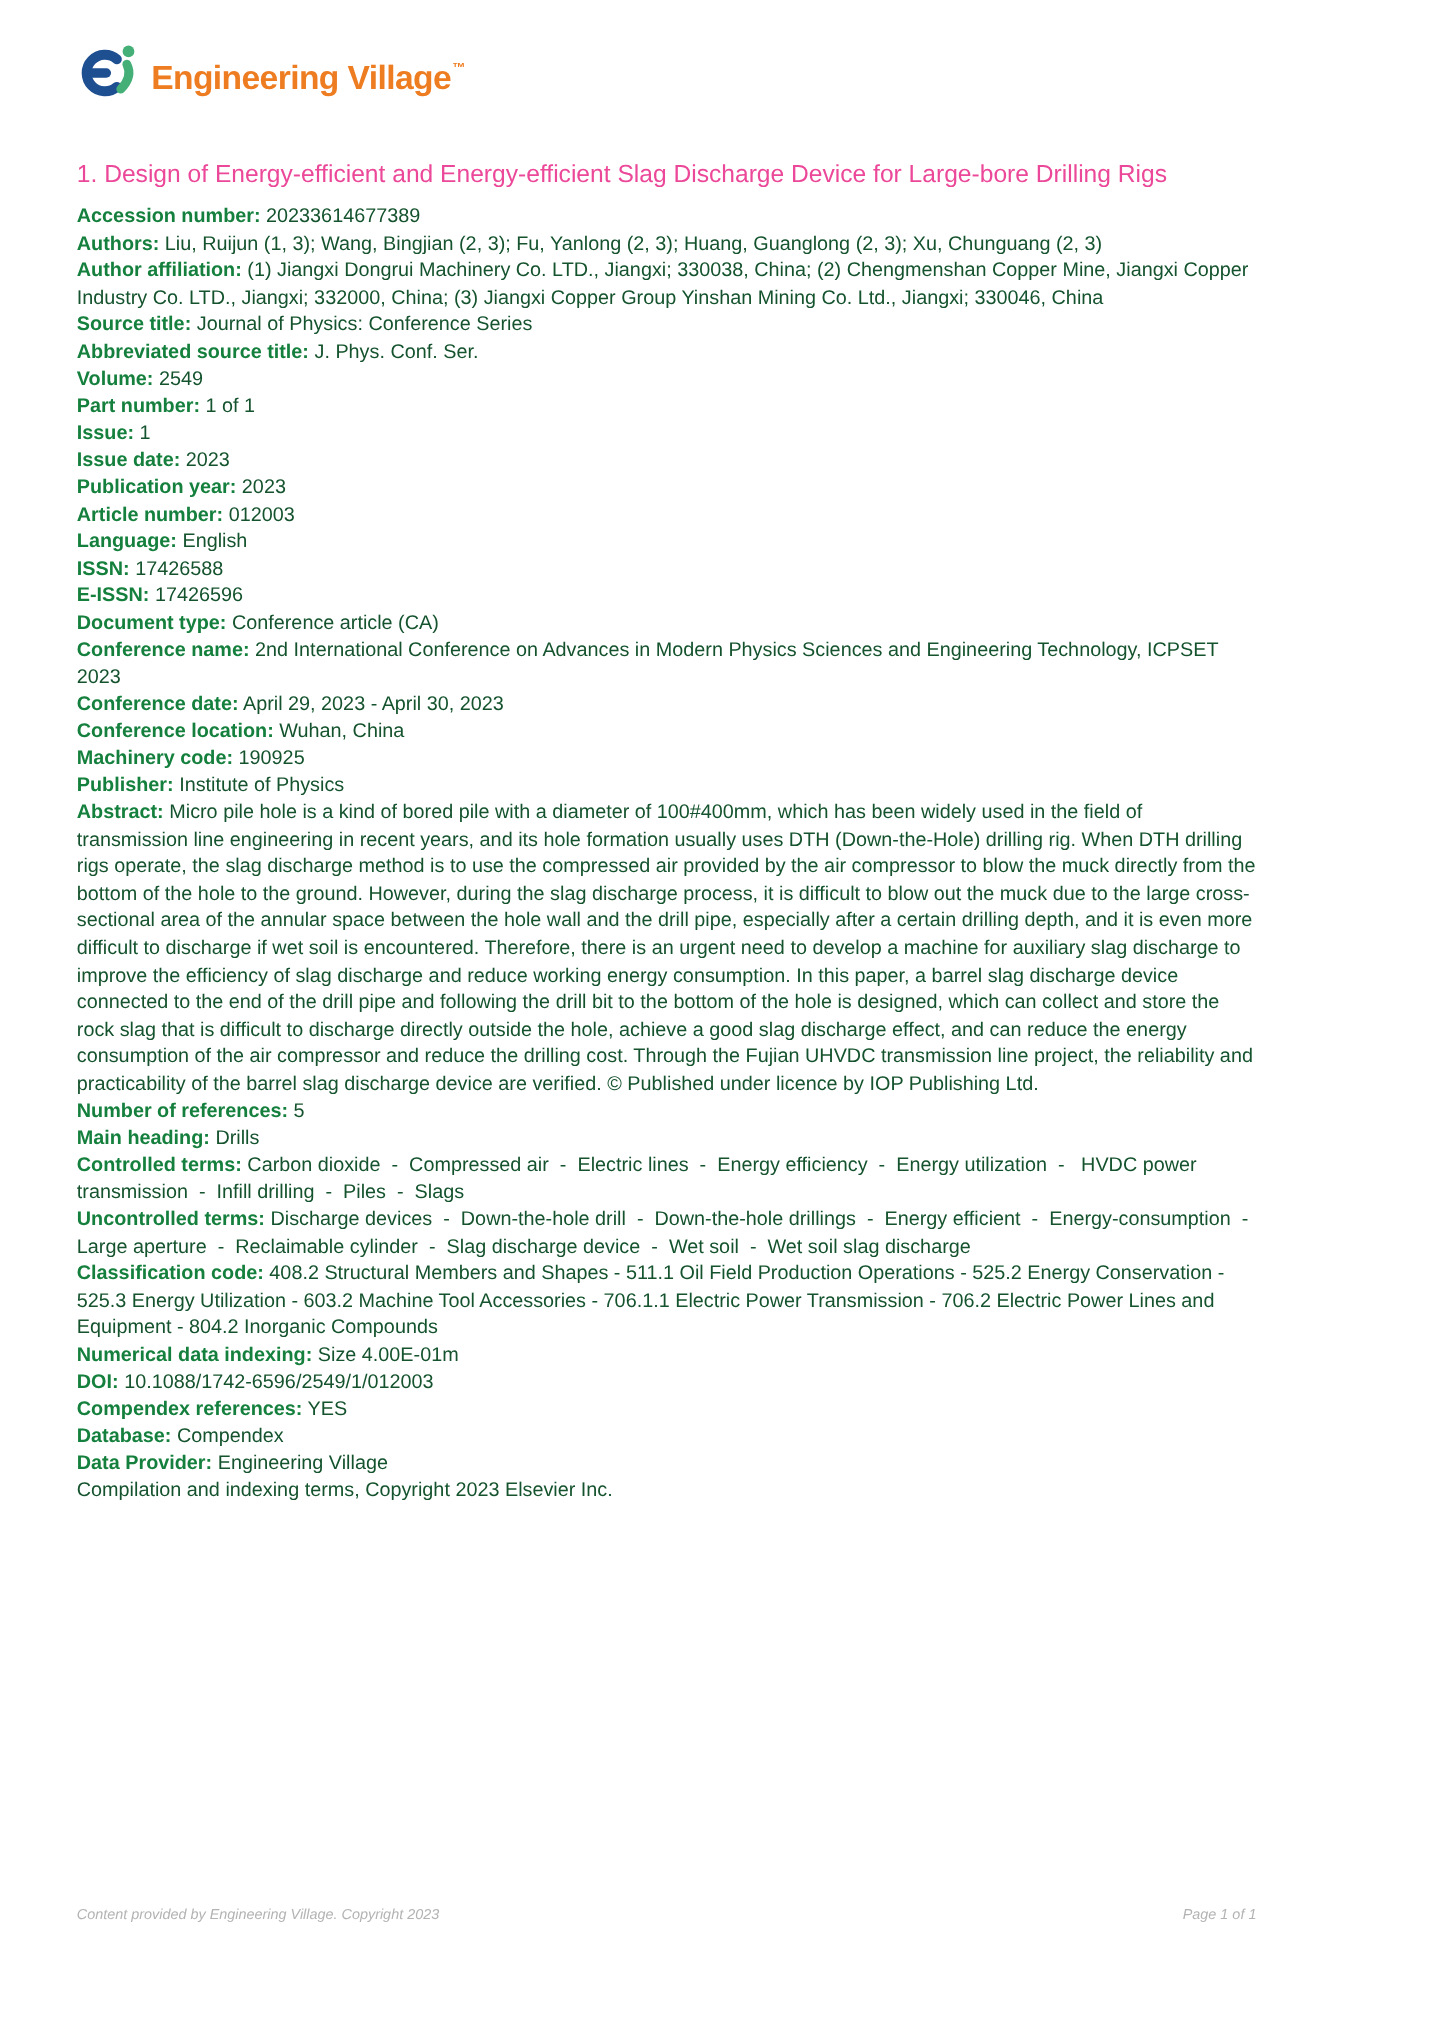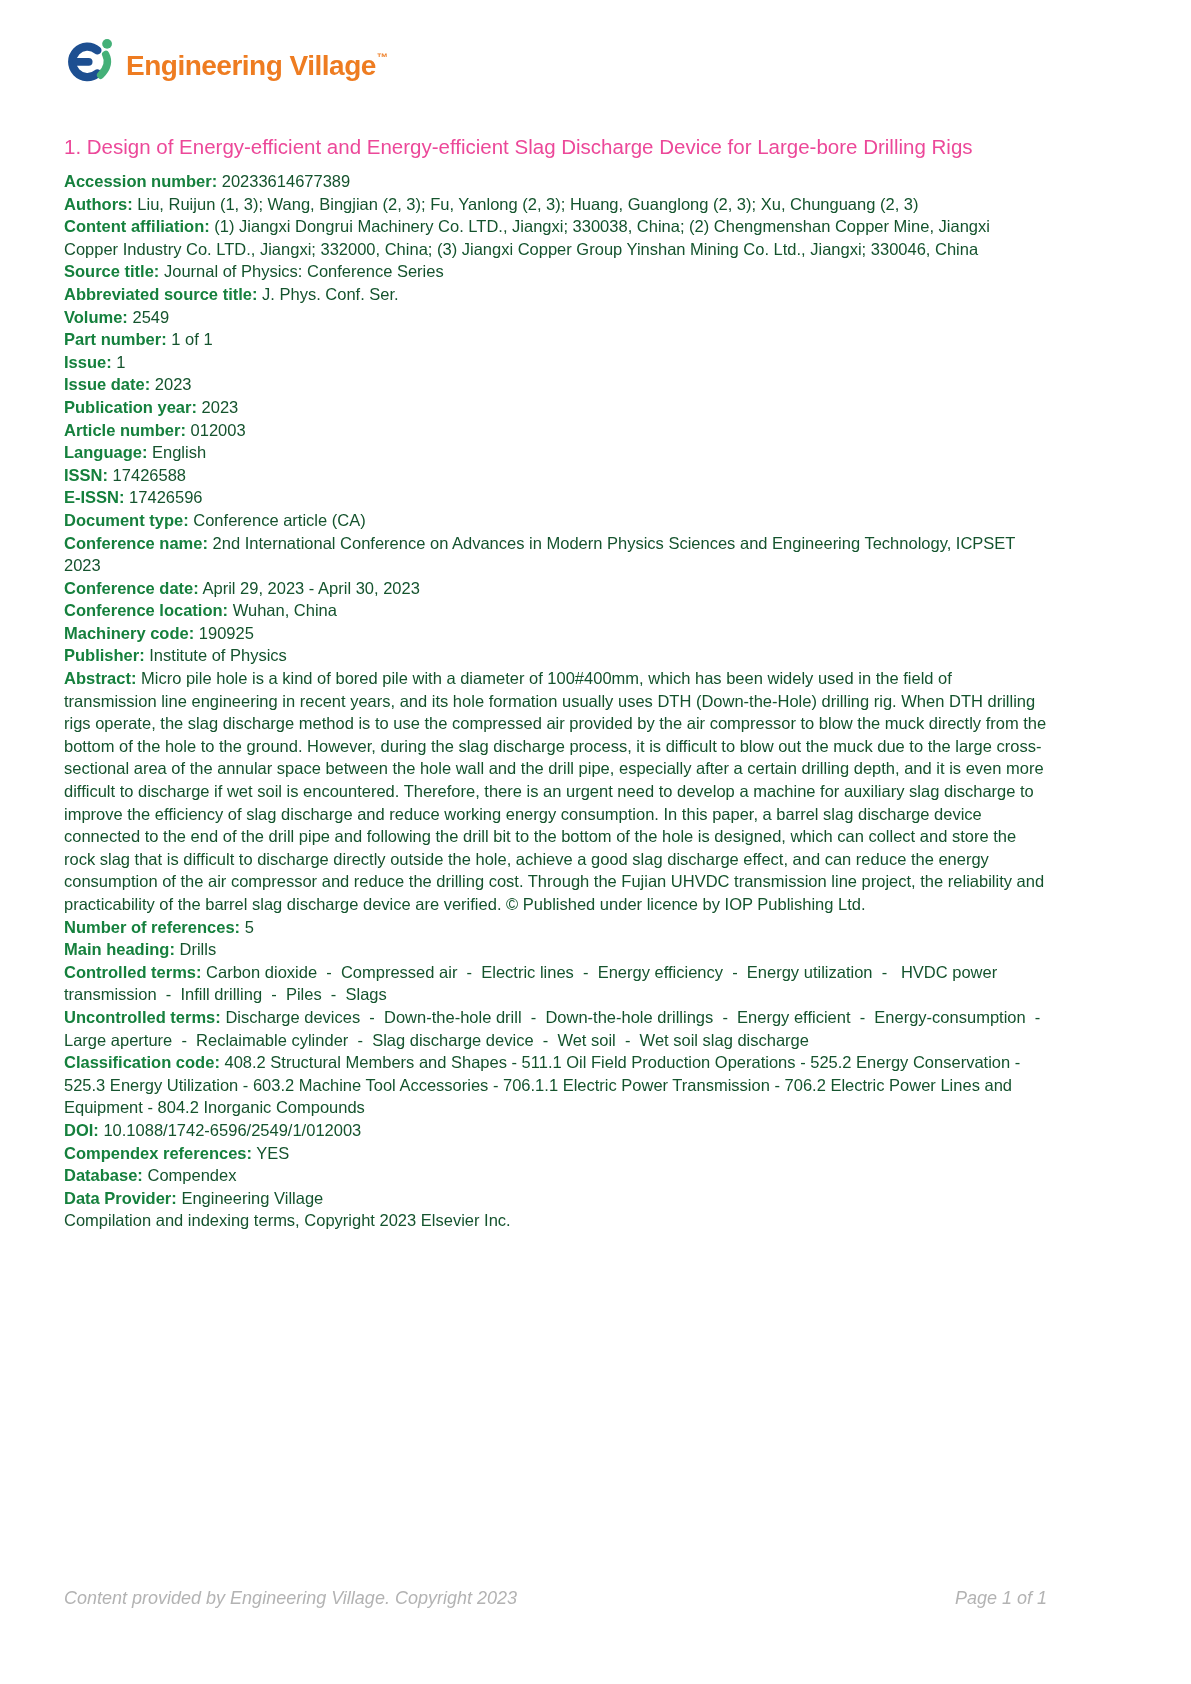--- a/index.html
+++ b/index.html
@@ -67,21 +67,21 @@
   .field .label { font-weight: bold; color: #15803d; }
   .field .value { color: #14532d; }
   
   .footer {
     position: absolute;
     left: 64px;
     right: 144px;
     top: 1588px;
     display: flex;
     justify-content: space-between;
-    font-size: 18px;
+    font-size: 12px;
     font-style: italic;
     color: #b3b3b3;
   }
 </style>
 </head>
 <body>
 
 <div class="page">
 
   <div class="header">
@@ -96,21 +96,21 @@
       </span>
       <span class="logo-word"><span>Engineering Village</span><span class="logo-tm">™</span></span>
     </div>
   </div>
 
   <div class="title">1. Design of Energy-efficient and Energy-efficient Slag Discharge Device for Large-bore Drilling Rigs</div>
 
   <div class="fields">
     <div class="field"><span class="label">Accession number:</span> <span class="value">20233614677389</span></div>
     <div class="field"><span class="label">Authors:</span> <span class="value">Liu, Ruijun (1, 3); Wang, Bingjian (2, 3); Fu, Yanlong (2, 3); Huang, Guanglong (2, 3); Xu, Chunguang (2, 3)</span></div>
-    <div class="field"><span class="label">Content affiliation:</span> <span class="value">(1) Jiangxi Dongrui Machinery Co. LTD., Jiangxi; 330038, China; (2) Chengmenshan Copper Mine, Jiangxi Copper Industry Co. LTD., Jiangxi; 332000, China; (3) Jiangxi Copper Group Yinshan Mining Co. Ltd., Jiangxi; 330046, China</span></div>
+    <div class="field"><span class="label">Author affiliation:</span> <span class="value">(1) Jiangxi Dongrui Machinery Co. LTD., Jiangxi; 330038, China; (2) Chengmenshan Copper Mine, Jiangxi Copper Industry Co. LTD., Jiangxi; 332000, China; (3) Jiangxi Copper Group Yinshan Mining Co. Ltd., Jiangxi; 330046, China</span></div>
     <div class="field"><span class="label">Source title:</span> <span class="value">Journal of Physics: Conference Series</span></div>
     <div class="field"><span class="label">Abbreviated source title:</span> <span class="value">J. Phys. Conf. Ser.</span></div>
     <div class="field"><span class="label">Volume:</span> <span class="value">2549</span></div>
     <div class="field"><span class="label">Part number:</span> <span class="value">1 of 1</span></div>
     <div class="field"><span class="label">Issue:</span> <span class="value">1</span></div>
     <div class="field"><span class="label">Issue date:</span> <span class="value">2023</span></div>
     <div class="field"><span class="label">Publication year:</span> <span class="value">2023</span></div>
     <div class="field"><span class="label">Article number:</span> <span class="value">012003</span></div>
     <div class="field"><span class="label">Language:</span> <span class="value">English</span></div>
     <div class="field"><span class="label">ISSN:</span> <span class="value">17426588</span></div>
@@ -120,20 +120,21 @@
     <div class="field"><span class="label">Conference date:</span> <span class="value">April 29, 2023 - April 30, 2023</span></div>
     <div class="field"><span class="label">Conference location:</span> <span class="value">Wuhan, China</span></div>
     <div class="field"><span class="label">Machinery code:</span> <span class="value">190925</span></div>
     <div class="field"><span class="label">Publisher:</span> <span class="value">Institute of Physics</span></div>
     <div class="field"><span class="label">Abstract:</span> <span class="value">Micro pile hole is a kind of bored pile with a diameter of 100#400mm, which has been widely used in the field of transmission line engineering in recent years, and its hole formation usually uses DTH (Down-the-Hole) drilling rig. When DTH drilling rigs operate, the slag discharge method is to use the compressed air provided by the air compressor to blow the muck directly from the bottom of the hole to the ground. However, during the slag discharge process, it is difficult to blow out the muck due to the large cross-sectional area of the annular space between the hole wall and the drill pipe, especially after a certain drilling depth, and it is even more difficult to discharge if wet soil is encountered. Therefore, there is an urgent need to develop a machine for auxiliary slag discharge to improve the efficiency of slag discharge and reduce working energy consumption. In this paper, a barrel slag discharge device connected to the end of the drill pipe and following the drill bit to the bottom of the hole is designed, which can collect and store the rock slag that is difficult to discharge directly outside the hole, achieve a good slag discharge effect, and can reduce the energy consumption of the air compressor and reduce the drilling cost. Through the Fujian UHVDC transmission line project, the reliability and practicability of the barrel slag discharge device are verified. © Published under licence by IOP Publishing Ltd.</span></div>
     <div class="field"><span class="label">Number of references:</span> <span class="value">5</span></div>
     <div class="field"><span class="label">Main heading:</span> <span class="value">Drills</span></div>
     <div class="field"><span class="label">Controlled terms:</span> <span class="value">Carbon dioxide  -  Compressed air  -  Electric lines  -  Energy efficiency  -  Energy utilization  -   HVDC power transmission  -  Infill drilling  -  Piles  -  Slags</span></div>
     <div class="field"><span class="label">Uncontrolled terms:</span> <span class="value">Discharge devices  -  Down-the-hole drill  -  Down-the-hole drillings  -  Energy efficient  -  Energy-consumption  -  Large aperture  -  Reclaimable cylinder  -  Slag discharge device  -  Wet soil  -  Wet soil slag discharge</span></div>
     <div class="field"><span class="label">Classification code:</span> <span class="value">408.2 Structural Members and Shapes - 511.1 Oil Field Production Operations - 525.2 Energy Conservation - 525.3 Energy Utilization - 603.2 Machine Tool Accessories - 706.1.1 Electric Power Transmission - 706.2 Electric Power Lines and Equipment - 804.2 Inorganic Compounds</span></div>
+    <div class="field"><span class="label">Numerical data indexing:</span> <span class="value">Size 4.00E-01m</span></div>
     <div class="field"><span class="label">DOI:</span> <span class="value">10.1088/1742-6596/2549/1/012003</span></div>
     <div class="field"><span class="label">Compendex references:</span> <span class="value">YES</span></div>
     <div class="field"><span class="label">Database:</span> <span class="value">Compendex</span></div>
     <div class="field"><span class="label">Data Provider:</span> <span class="value">Engineering Village</span></div>
     <div class="field"><span class="value">Compilation and indexing terms, Copyright 2023 Elsevier Inc.</span></div>
   </div>
 
 </div>
 
 <div class="footer">

